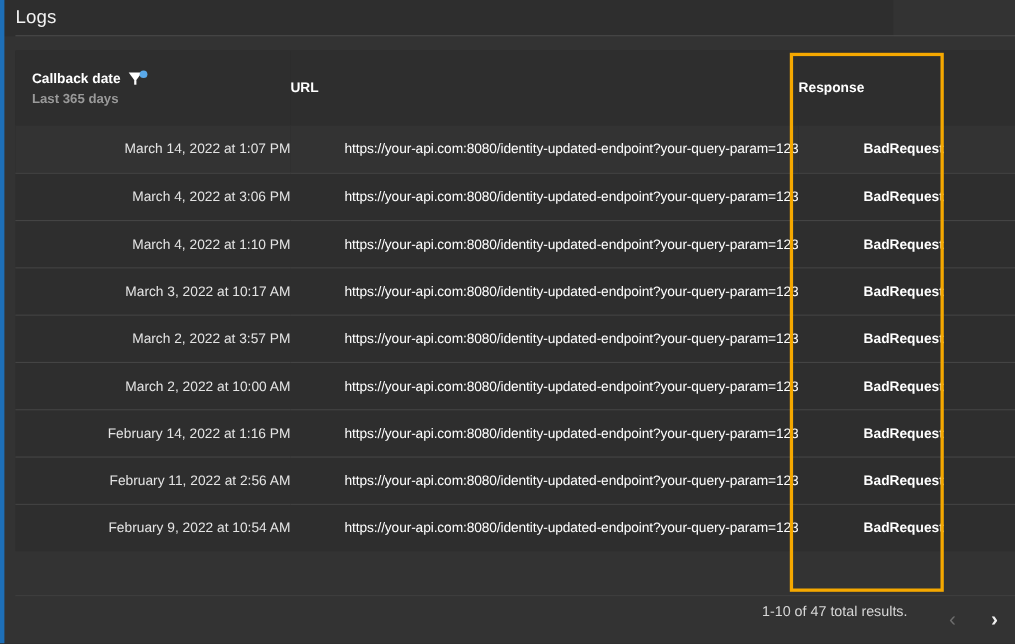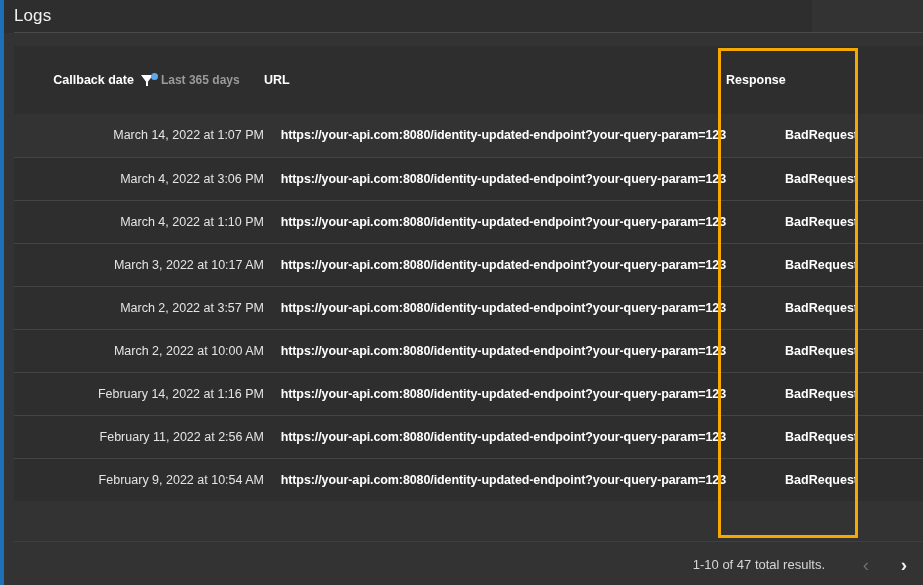--- a/index.html
+++ b/index.html
@@ -86,21 +86,21 @@
     font-size: 12.5px;
     font-weight: bold;
     color: #ffffff;
     text-align: left;
     padding: 0;
   }
 
   .th-inner-date {
     padding-left: 15px;
     display: flex;
-    flex-direction: row;
+    flex-direction: column;
     justify-content: center;
     gap: 5px;
   }
 
   .th-title-row {
     display: flex;
     align-items: center;
     gap: 7px;
   }
 
@@ -172,21 +172,21 @@
   .cell-date {
     padding-left: 15px;
     color: #e4e4e4;
     font-weight: normal;
     white-space: nowrap;
   }
 
   .cell-url {
     padding-left: 11px;
     color: #ffffff;
-    font-weight: bold;
+    font-weight: normal;
     white-space: nowrap;
     letter-spacing: -0.1px;
   }
 
   .cell-response {
     text-align: center;
     color: #ffffff;
     font-weight: bold;
   }
 
@@ -214,21 +214,21 @@
     background: #3f3f3f;
   }
 
   .pagination {
     position: absolute;
     right: 0px;
     top: 548px;
     width: 420px;
     height: 33px;
     display: flex;
-    align-items: center;
+    align-items: flex-start;
     justify-content: flex-end;
     gap: 0px;
     font-size: 13px;
   }
 
   .page-summary {
     color: #d6d6d6;
     margin-right: 22px;
   }
 

